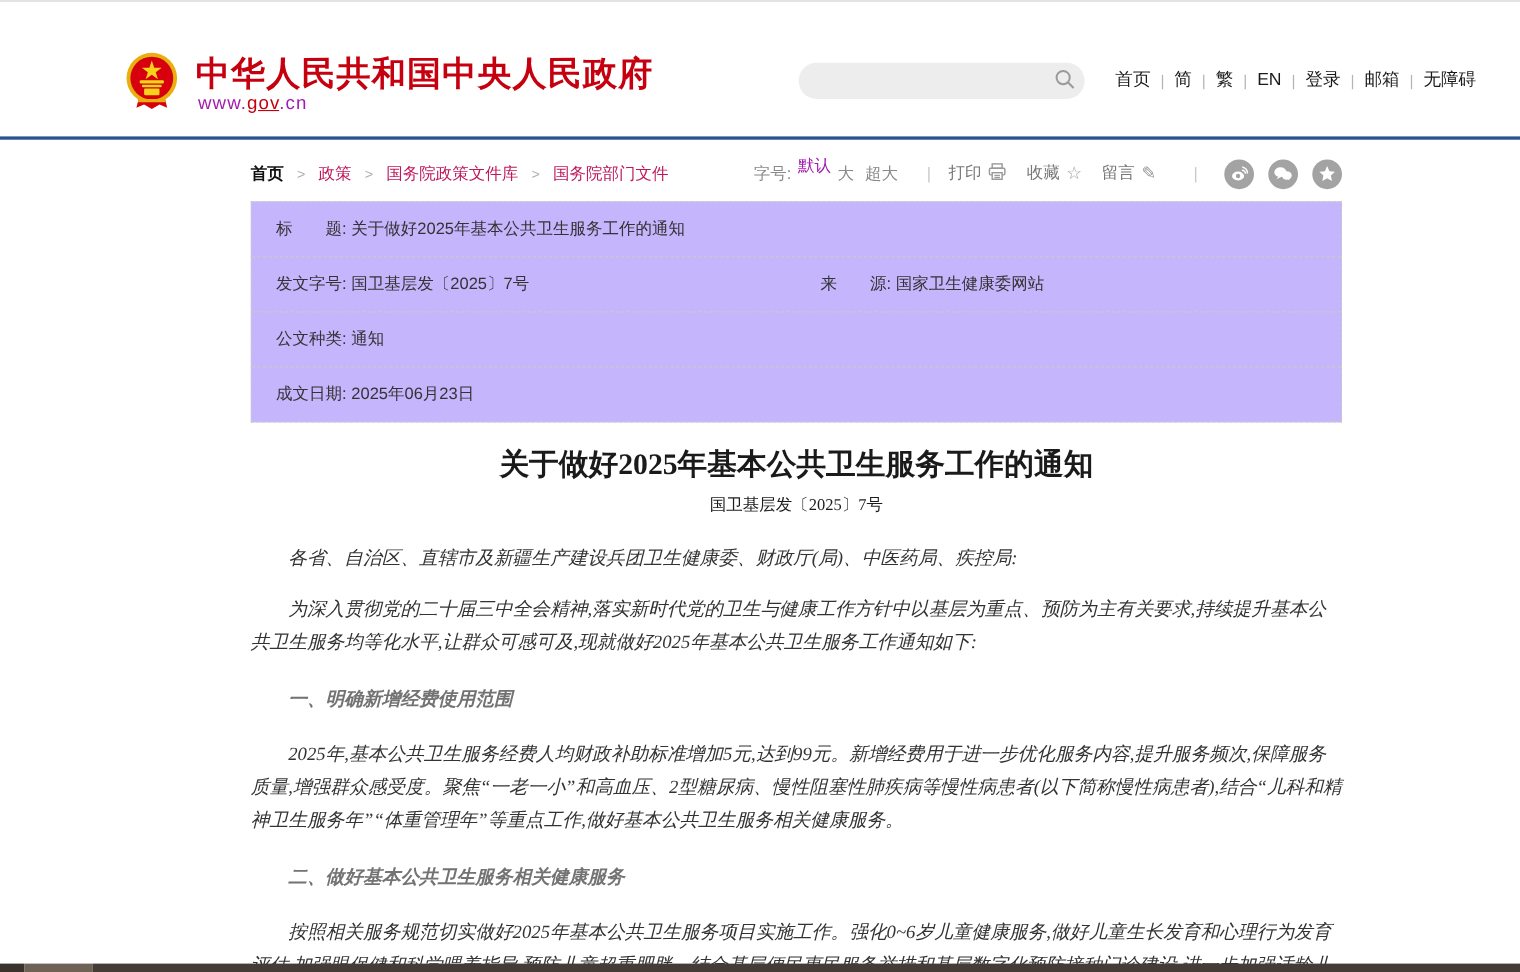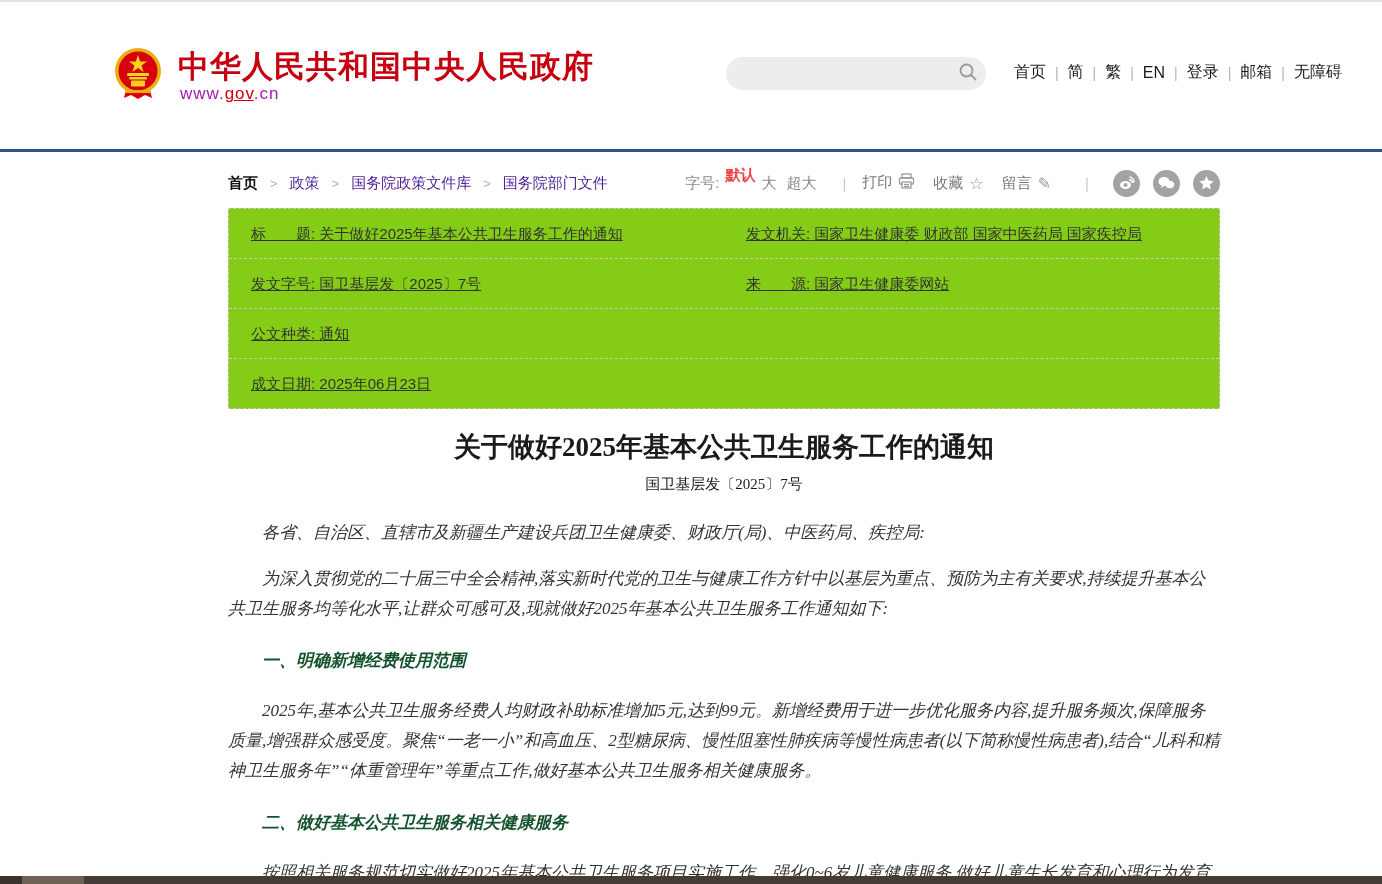--- a/index.html
+++ b/index.html
@@ -1,21 +1,21 @@
 <!DOCTYPE html>
 <html><head>
 <meta charset="utf-8">
 <style>
   * { margin: 0; padding: 0; box-sizing: border-box; }
   html, body { width: 1382px; height: 884px; overflow: hidden; background: #fff;
     font-family: "Liberation Sans", "DejaVu Sans", sans-serif; color: #333; }
   .top-line { height: 2px; background: #e3e3e3; }
 
   
-  .site-header { position: relative; height: 150px; background: #fff; border-bottom: 3px solid #2b5190; }
+  .site-header { position: relative; height: 125px; background: #fff; border-bottom: 3px solid #2b5190; }
   .emblem { position: absolute; left: 112px; top: 44px; width: 52px; height: 56px; }
   .site-title { position: absolute; left: 178px; top: 44px; font-size: 31px; font-weight: bold;
     color: #c6000f; letter-spacing: 1px; }
   .site-url { position: absolute; left: 180px; top: 82px; font-size: 17px; letter-spacing: 1px; }
   .site-url .u-gray { color: #a21caf; }
   .site-url .u-red { color: #c6000f; text-decoration: underline; }
   .search-box { position: absolute; left: 726px; top: 55px; width: 260px; height: 33px;
     background: #ededed; border: none; border-radius: 17px; display: flex; align-items: center; }
   .search-input { flex: 1; height: 100%; background: transparent; border: none; outline: none;
     padding: 0 6px 0 16px; font-size: 14px; color: #333; }
@@ -25,49 +25,49 @@
     font-size: 16px; color: #1a1a1a; }
   .header-nav .nav-item { cursor: pointer; white-space: nowrap; }
   .header-nav .sep { color: #b5b5b5; margin: 0 9px; font-size: 14px; }
 
   
   .content { width: 992px; margin-left: 228px; }
 
   
   .crumb-row { display: flex; align-items: center; height: 34px; margin-top: 14px; font-size: 15px; }
   .breadcrumb { display: flex; align-items: center; }
-  .breadcrumb .bc-item { color: #4c1d95; cursor: pointer; }
+  .breadcrumb .bc-item { color: #be185d; cursor: pointer; }
   .breadcrumb .bc-item.first { font-weight: bold; color: #111; }
   .breadcrumb .bc-sep { color: #b0b0b0; margin: 0 12px; font-size: 13px; }
   .page-tools { margin-left: auto; display: flex; align-items: center; color: #8a8a8a; font-size: 15px; }
   .page-tools .t-label { color: #8a8a8a; }
-  .page-tools .fs-default { color: #ef4444; font-weight: bold; margin: 0 6px 16px 6px; cursor: pointer; }
+  .page-tools .fs-default { color: #a21caf; font-weight: normal; margin: 0 6px 16px 6px; cursor: pointer; }
   .page-tools .fs-opt { color: #8a8a8a; margin-right: 10px; cursor: pointer; }
   .page-tools .t-sep { color: #c9c9c9; margin: 0 16px; }
   .tool-btn { display: flex; align-items: flex-start; color: #787878; cursor: pointer; margin-right: 18px; white-space: nowrap; }
   .tool-btn .t-ico { margin-left: 6px; font-size: 16px; color: #9a9a9a; }
   .share-icons { display: flex; align-items: center; gap: 13px; margin-left: 8px; }
   .share-circle { width: 27px; height: 27px; border-radius: 50%; background: #a3a3a3; display: flex;
     align-items: center; justify-content: center; color: #fff; cursor: pointer; }
 
   
-  .meta-table { margin-top: 8px; border: 1px dashed #c9c9c9; background: #84cc16; text-decoration: underline; }
+  .meta-table { margin-top: 8px; border: 1px dashed #c9c9c9; background: #c4b5fd; }
   .meta-row { display: flex; border-bottom: 1px dashed #c9c9c9; }
   .meta-row:last-child { border-bottom: none; }
   .meta-cell { width: 50%; padding: 15px 10px 15px 22px; font-size: 15px; line-height: 19px; color: #333; }
   .meta-label { color: #333; white-space: pre; }
   .meta-value { color: #333; }
 
   
   .article { margin-top: 20px; font-family: "Liberation Serif", "DejaVu Serif", serif; color: #333; }
   .doc-title { text-align: center; font-size: 27px; font-weight: bold; color: #1a1a1a; line-height: 36px; }
   .doc-number { text-align: center; font-size: 15px; color: #1a1a1a; margin-top: 10px; }
   .doc-body { margin-top: 24px; font-size: 17px; line-height: 30px; }
   .doc-body p { text-indent: 2em; margin-bottom: 16px; font-style: italic; }
-  .doc-body p.sec-heading { font-weight: bold; color: #14532d; margin: 22px 0 20px; }
+  .doc-body p.sec-heading { font-weight: bold; color: #737373; margin: 22px 0 20px; }
 
   
   .bottom-bar { position: absolute; left: 0; bottom: 0; width: 1382px; height: 8px; display: flex; }
   .bb-a { width: 22px; background: #39322d; }
   .bb-b { width: 62px; background: #6e6156; }
   .bb-c { flex: 1; background: #453c37; }
 </style>
 </head>
 <body>
 
@@ -183,24 +183,20 @@
       </span>
     </div>
   </div>
 
   <div class="meta-table">
     <div class="meta-row">
       <div class="meta-cell">
         <span class="meta-label">标　　题:</span>
         <span class="meta-value">关于做好2025年基本公共卫生服务工作的通知</span>
       </div>
-      <div class="meta-cell">
-        <span class="meta-label">发文机关:</span>
-        <span class="meta-value">国家卫生健康委 财政部 国家中医药局 国家疾控局</span>
-      </div>
     </div>
     <div class="meta-row">
       <div class="meta-cell">
         <span class="meta-label">发文字号:</span>
         <span class="meta-value">国卫基层发〔2025〕7号</span>
       </div>
       <div class="meta-cell">
         <span class="meta-label">来　　源:</span>
         <span class="meta-value">国家卫生健康委网站</span>
       </div>

